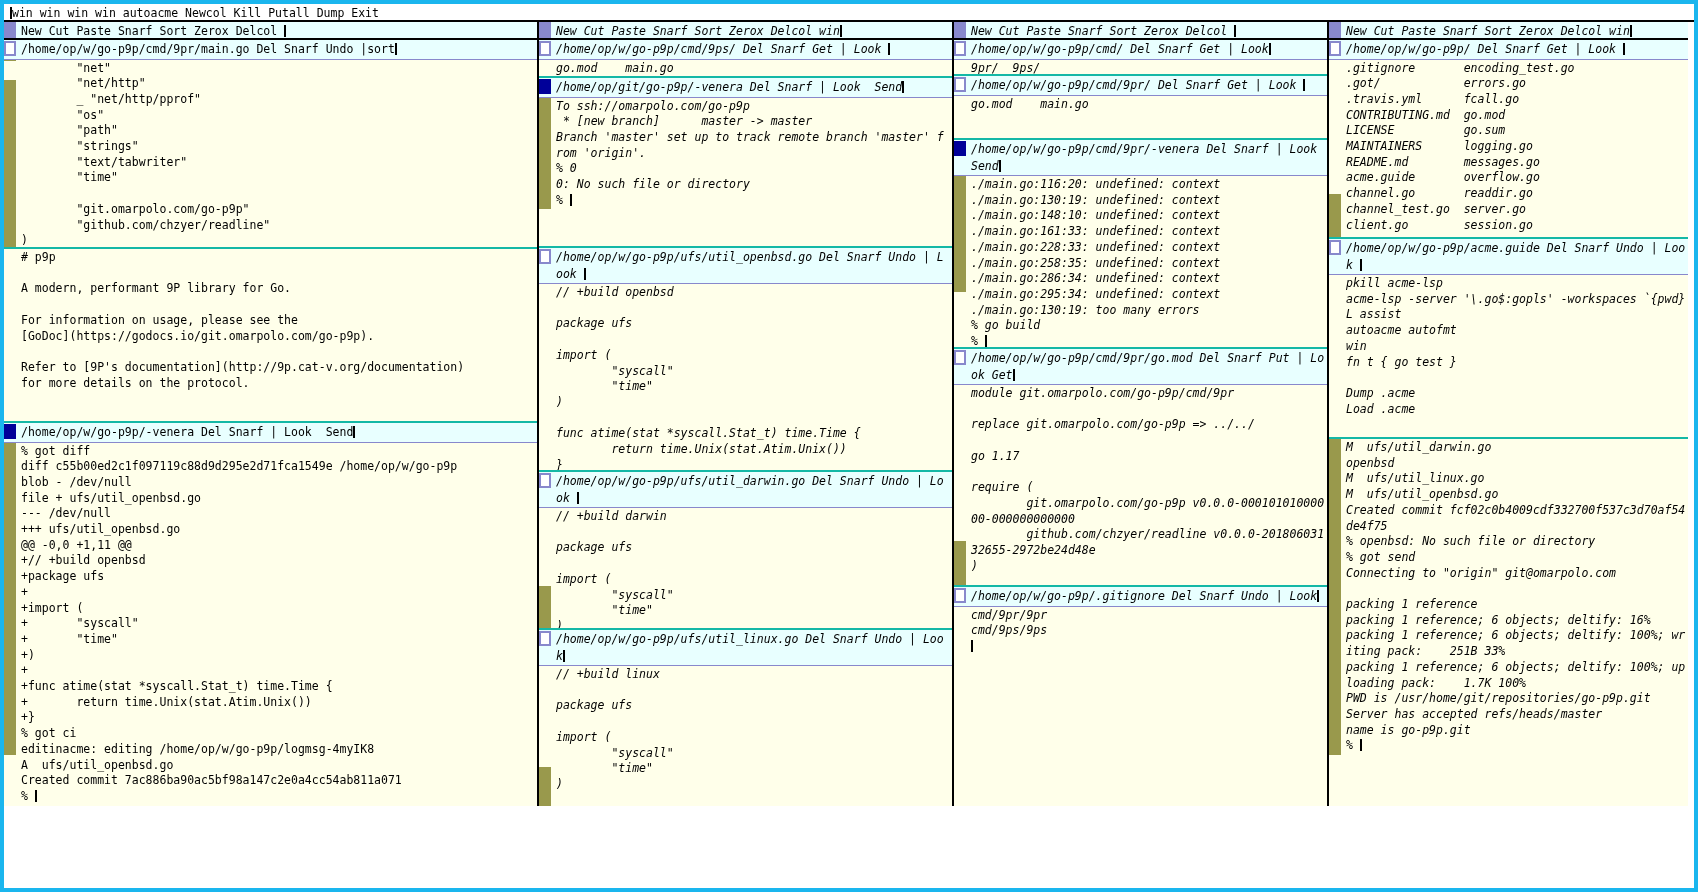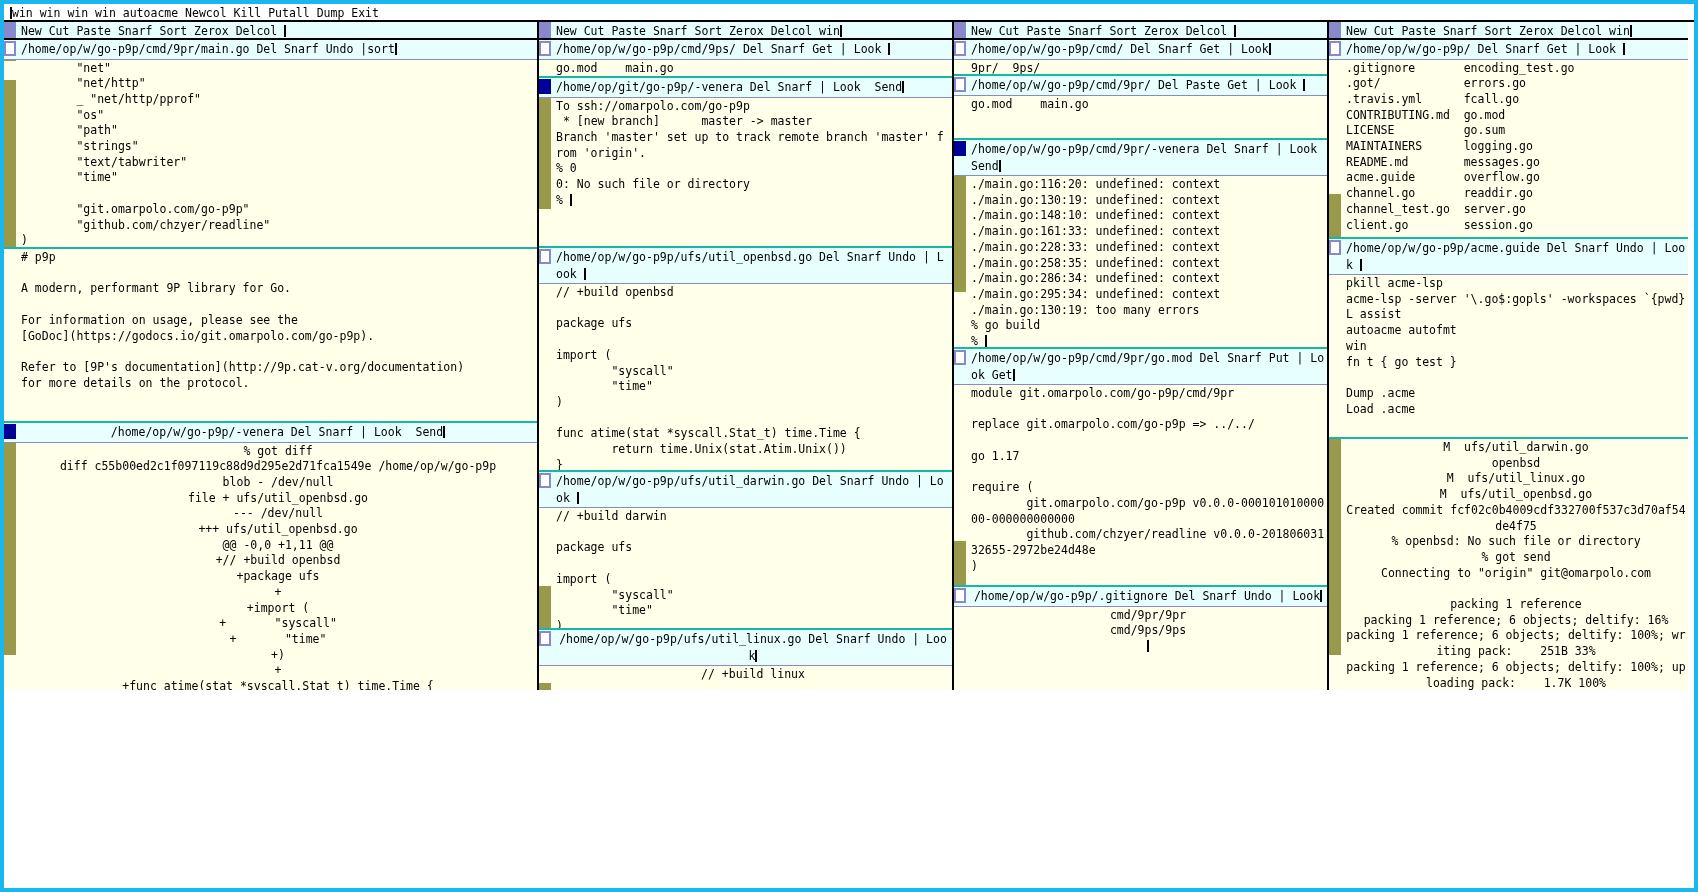--- a/index.html
+++ b/index.html
@@ -1,28 +1,28 @@
 <!DOCTYPE html>
 <html><head>
 <meta charset="utf-8">
 <style>
   * { margin:0; padding:0; box-sizing:border-box; }
   html,body { width:1698px; height:892px; }
   body { font-family:"DejaVu Sans Mono", monospace; font-size:11.5px; color:#000; background:#777; }
   .screen { width:1698px; height:892px; border:4px solid #1ab6ee; background:#ffffff; display:flex; flex-direction:column; overflow:hidden; }
   .maintag { height:18px; background:#ffffff; border-bottom:2px solid #000; line-height:16px; padding:1px 2px 13px 6px; white-space:pre; overflow:hidden; }
-  .columns { display:flex; height:668px; }
+  .columns { display:flex; height:784px; }
   .col { display:flex; flex-direction:column; overflow:hidden; background:#ffffea; }
-  .col + .col { border-left:2px solid #000; }
+  .col + .col { border-left:2px solid #000;font-style:italic; }
   .col-1 { width:533px; } .col-2 { width:415px; } .col-3 { width:375px; } .col-4 { width:361px; }
   .coltag { position:relative; height:18px; background:#e8ffff; border-bottom:2px solid #000; line-height:16px; padding:1px 2px 0 17px; white-space:pre; overflow:hidden; flex:none; }
   .colbox { position:absolute; left:0; top:0; width:12px; height:16px; background:#8888cc; }
   .wins { display:flex; flex-direction:column; flex:1; overflow:hidden; }
   .win { display:flex; flex-direction:column; overflow:hidden; flex:none; }
-  .win.grow { flex:1;text-align:center; }
+  .win.grow { flex:1; }
   .win + .win { border-top:2px solid #14b8a6; }
   .tag { position:relative; background:#e8ffff; border-bottom:1px solid #8888cc; padding:1px 2px 1px 17px; line-height:16.5px; white-space:pre-wrap; word-break:break-all; overflow:hidden; flex:none; }
   .tbox { position:absolute; left:0; top:1px; width:12px; height:15px; background:#ffffff; border:2px solid #8888cc; }
   .tbox.dirty { background:#000099; border-color:#000099; }
   .tagtext::after { content:""; display:inline-block; width:2px; height:12px; background:#000; vertical-align:-2px; }
   .bodyrow { display:flex; flex:1; overflow:hidden; }
   .scroll { width:12px; flex:none; background:#99994c; position:relative; margin-right:1px; }
   .thumb { position:absolute; left:0; width:12px; background:#ffffea; }
   .wbody { flex:1; background:#ffffea; padding:1px 2px 0 4px; line-height:15.7px; white-space:pre-wrap; word-break:break-all; overflow:hidden; }
   .caret { display:inline-block; width:2px; height:12px; background:#000; vertical-align:-2px; }
@@ -210,21 +210,21 @@
           <div class="tag"><span class="tbox"></span><span class="tagtext">/home/op/w/go-p9p/cmd/ Del Snarf Get | Look</span></div>
           <div class="bodyrow">
             <div class="scroll">
                 <div class="thumb" style="top:0;height:100%"></div>
               </div>
             <div class="wbody"><span>9pr/  9ps/</span></div>
           </div>
         </div>
 
         <div class="win" style="height:64px">
-          <div class="tag"><span class="tbox"></span><span class="tagtext">/home/op/w/go-p9p/cmd/9pr/ Del Paste Get | Look </span></div>
+          <div class="tag"><span class="tbox"></span><span class="tagtext">/home/op/w/go-p9p/cmd/9pr/ Del Snarf Get | Look </span></div>
           <div class="bodyrow">
             <div class="scroll">
                 <div class="thumb" style="top:0;height:100%"></div>
               </div>
             <div class="wbody"><span>go.mod    main.go</span></div>
           </div>
         </div>
 
         <div class="win" style="height:209px">
           <div class="tag"><span class="tbox dirty"></span><span class="tagtext">/home/op/w/go-p9p/cmd/9pr/-venera Del Snarf | Look  Send</span></div>

